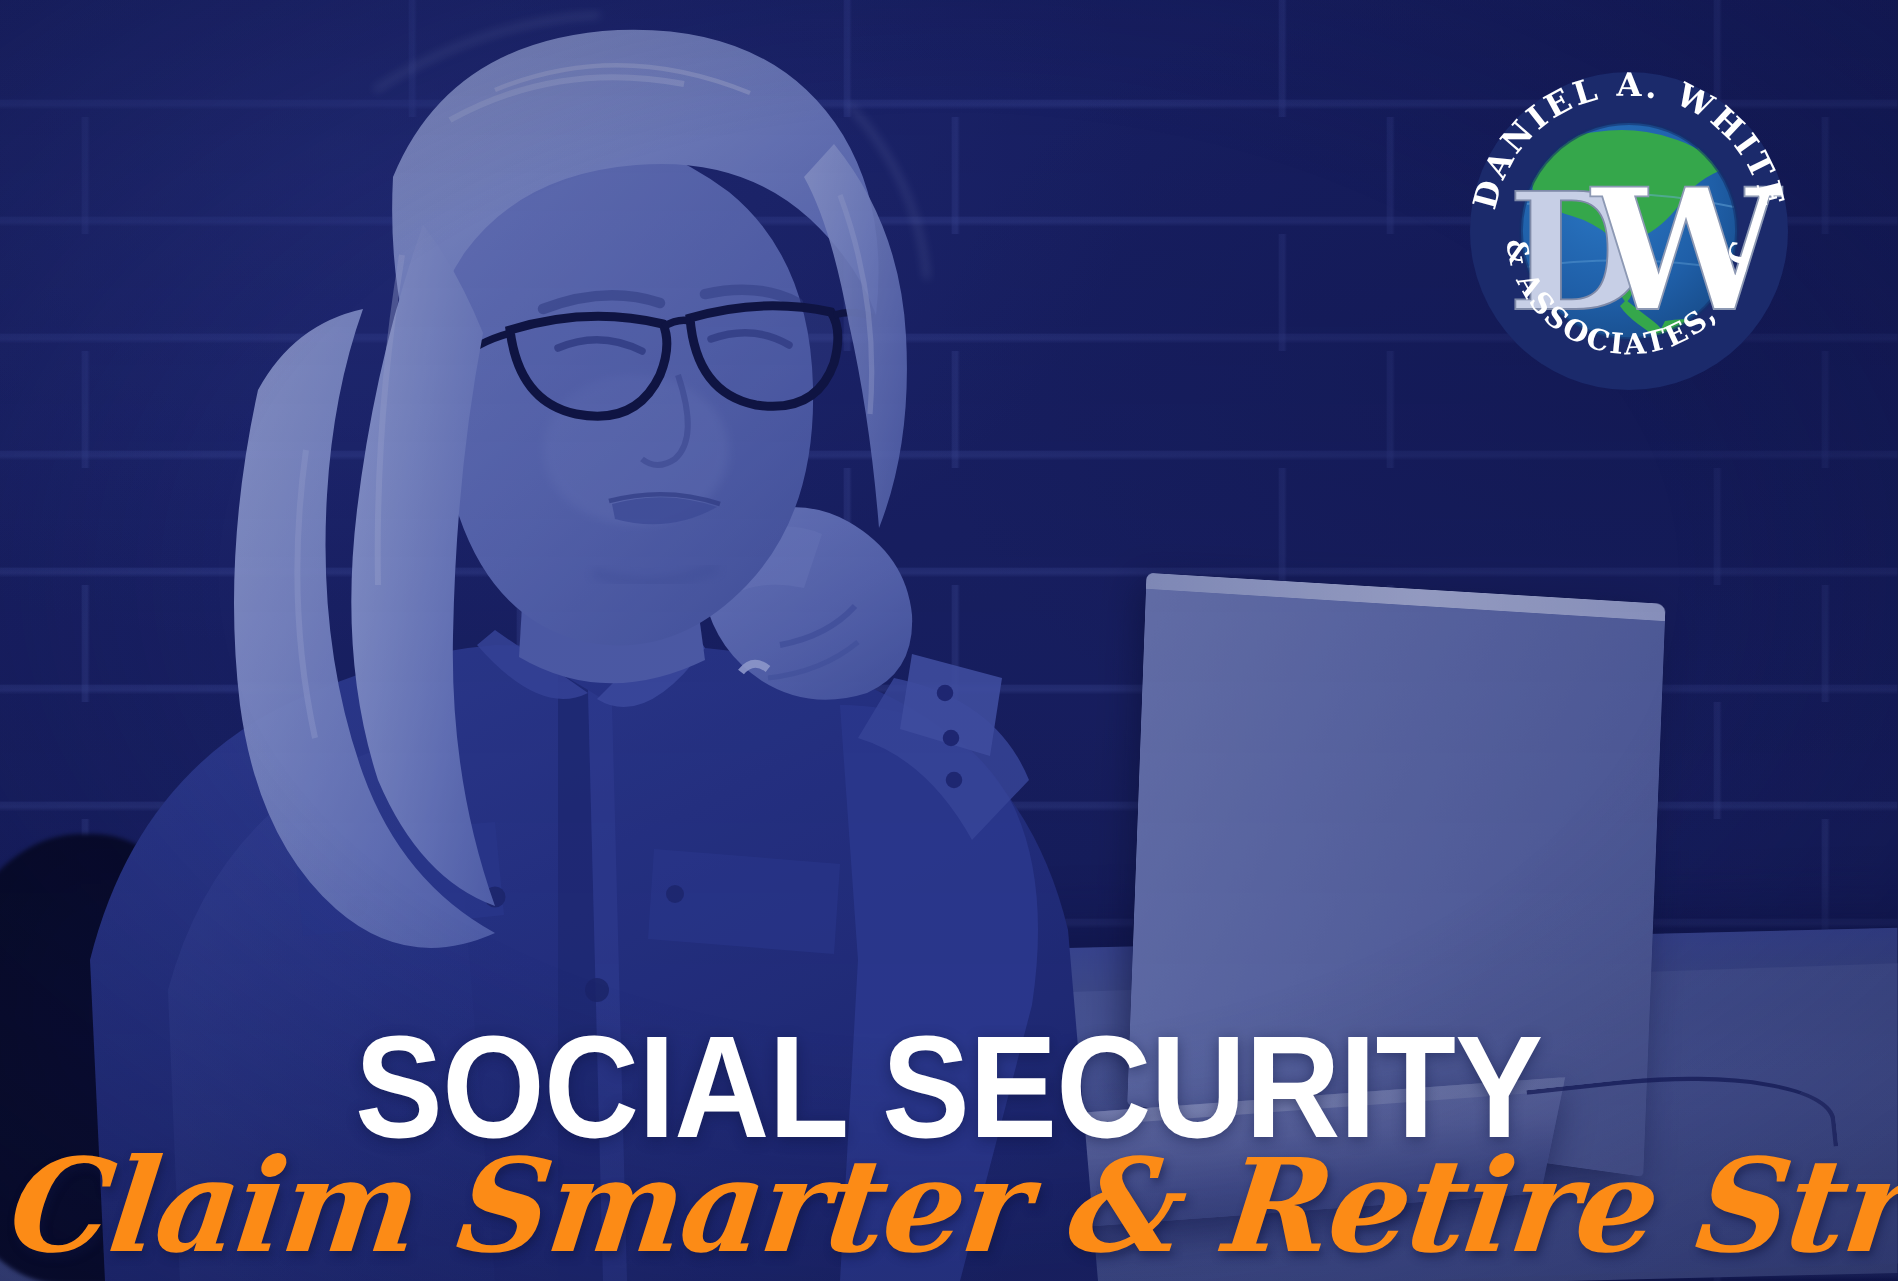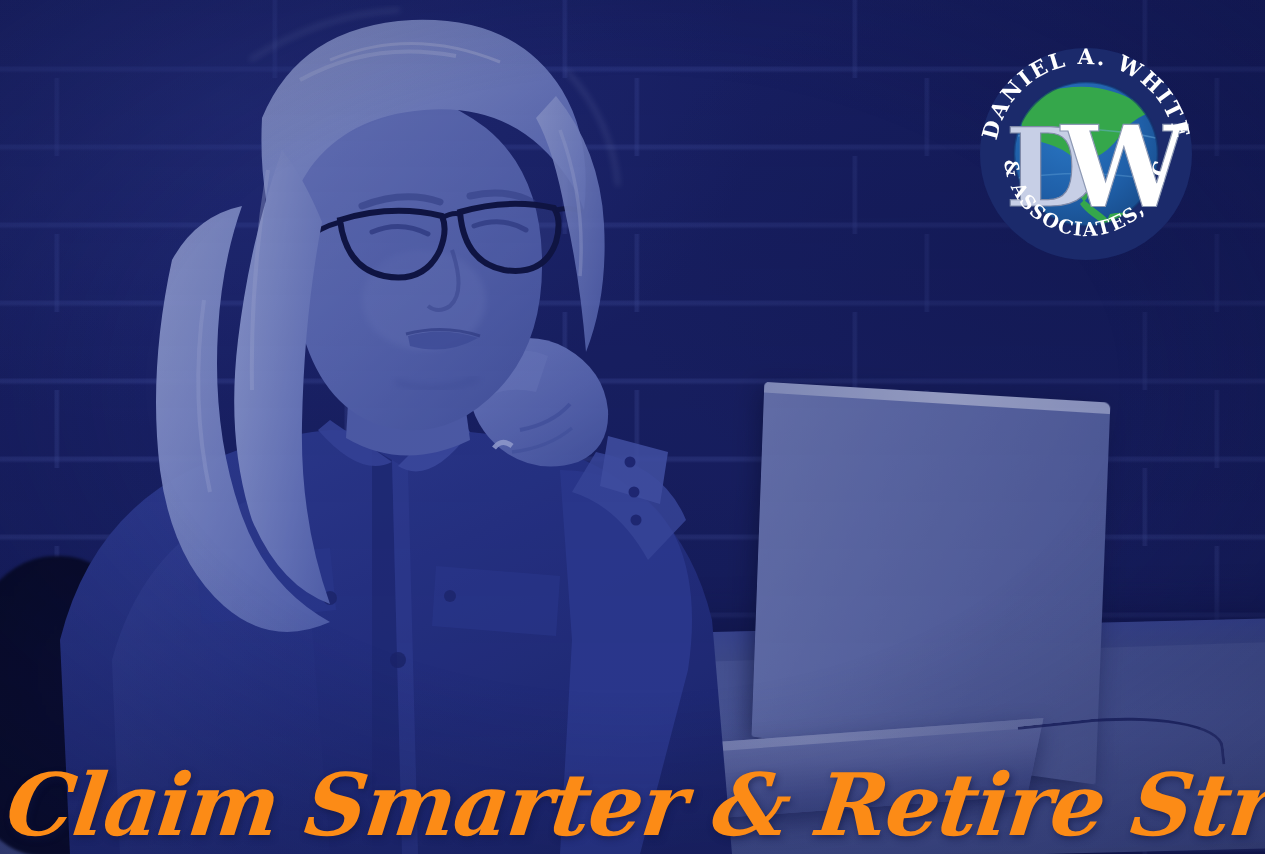--- a/index.html
+++ b/index.html
@@ -453,18 +453,21 @@
 
       <text font-family="'DejaVu Serif','Liberation Serif',serif" font-size="21.5" font-weight="700" fill="#ffffff" letter-spacing="2.2">
         <textPath href="#arcTop" startOffset="50%" text-anchor="middle">DANIEL A. WHITE</textPath>
       </text>
       <text font-family="'DejaVu Serif','Liberation Serif',serif" font-size="19" font-weight="700" fill="#ffffff" letter-spacing="1.6">
         <textPath href="#arcBottom" startOffset="50%" text-anchor="middle">&amp; ASSOCIATES, LLC</textPath>
       </text>
     </svg>
   </div>
 
+  <div class="headline-wrap">
+    <h1 class="headline">SOCIAL SECURITY</h1>
+  </div>
 
   <div class="subline-wrap">
     <p class="subline">Claim Smarter &amp; Retire Stronger</p>
   </div>
 
 </div>
 
 </body></html>

